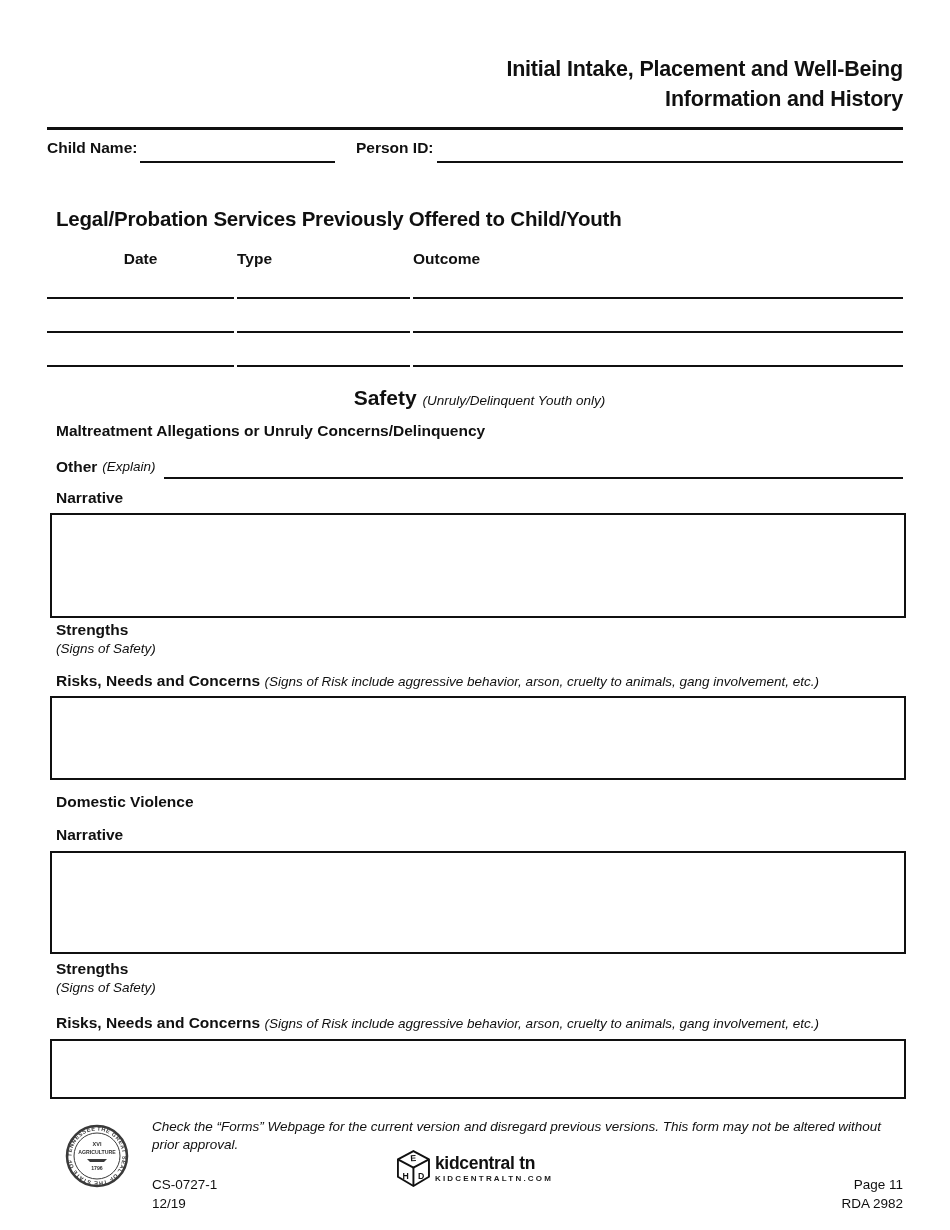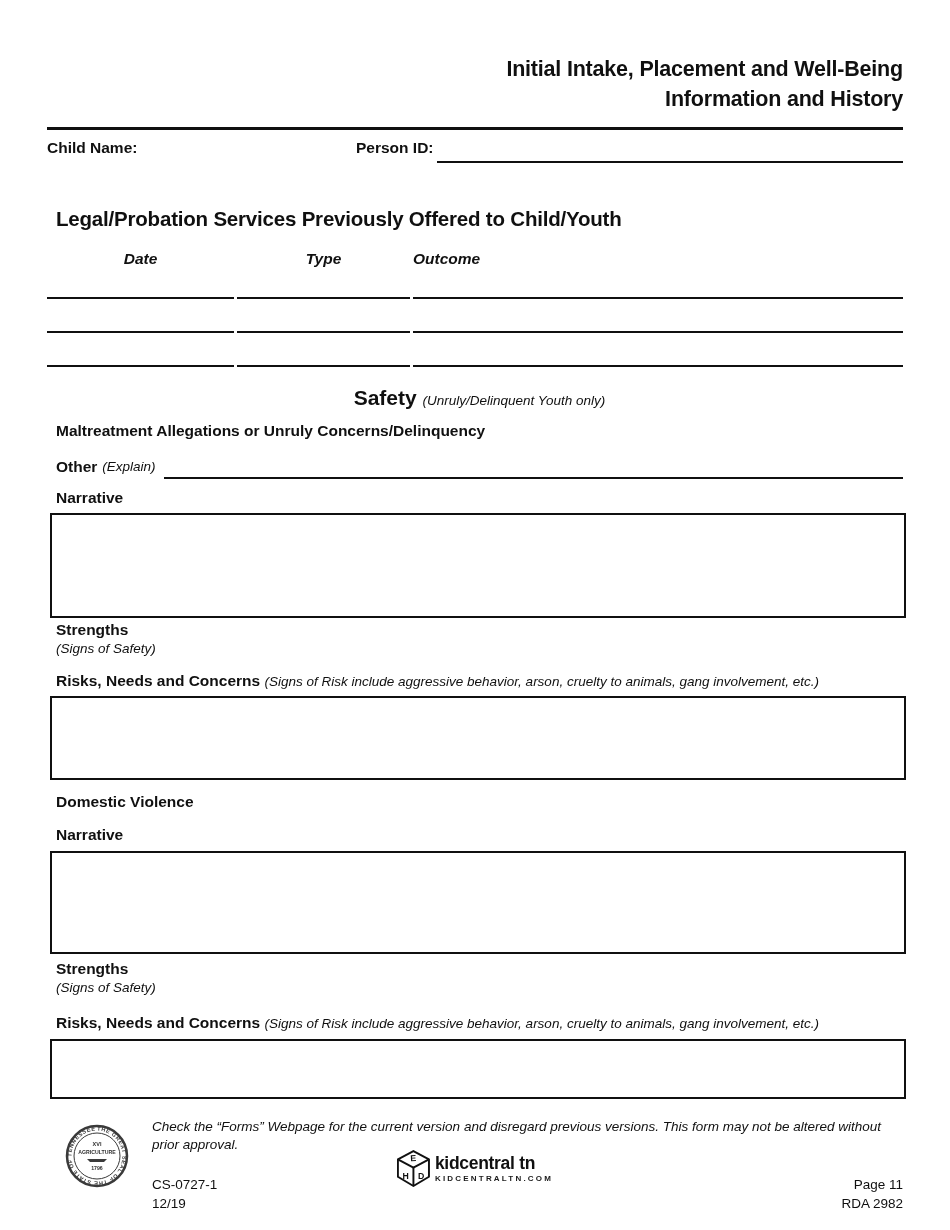--- a/index.html
+++ b/index.html
@@ -18,36 +18,36 @@
     padding-top: 46px;
     text-align: right;
     font-weight: bold;
     font-size: 21.5px;
     line-height: 30px;
     letter-spacing: -0.2px;
   }
   .title-rule { border: none; border-top: 3px solid #101010; margin-top: 13px; }
   .fields-row { display: flex; margin-top: 7px; }
   .field { display: flex; align-items: flex-start; }
-  .field-1 { width: 288px; flex-direction: column; }
+  .field-1 { width: 288px; }
   .field-2 { width: 277px; margin-left: 16px; }
   .field-3 { flex: 1; margin-left: 21px; }
   .flabel { font-weight: bold; font-size: 15.5px; line-height: 21px; white-space: nowrap; }
   .fill { flex: 1; height: 26px; border-bottom: 2.5px solid #101010; margin-left: 3px; }
   
   .legal-title {
     margin: 42px 0 0 9px;
     font-weight: bold;
     font-size: 20.5px;
     line-height: 28px;
     letter-spacing: -0.2px;
   }
-  .col-headers { display: flex; margin-top: 15px; font-weight: bold; font-size: 15.5px; line-height: 21px; font-style: italic; }
+  .col-headers { display: flex; margin-top: 15px; font-weight: bold; font-size: 15.5px; line-height: 21px; }
   .ltc-1 { width: 187px; text-align: center; }
-  .ltc-2 { width: 173px; margin-left: 3px; text-align: center; }
+  .ltc-2 { width: 173px; margin-left: 3px; text-align: left; }
   .ltc-3 { flex: 1; margin-left: 3px; }
   .lt-row { display: flex; }
   .lt-row .cell { border-bottom: 2.5px solid #101010; }
   .lt-row.first .cell { height: 30px; }
   .lt-row.rest  .cell { height: 34px; }
   
   .safety-heading { margin: 20px 0 0 9px; font-size: 21px; font-weight: bold; line-height: 22px; text-align: center; }
   .inline-note { font-weight: normal; font-style: italic; font-size: 13.5px; letter-spacing: 0; }
   .sub-heading { margin: 8px 0 0 9px; font-weight: bold; font-size: 15.5px; line-height: 21px; }
   .other-row { display: flex; align-items: flex-start; margin: 15px 0 0 9px; }

